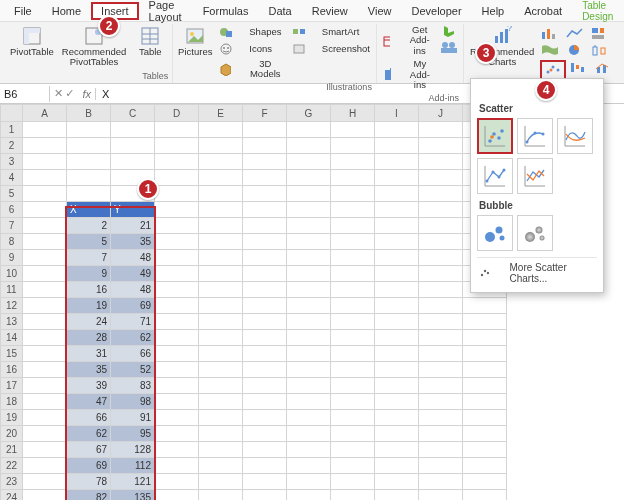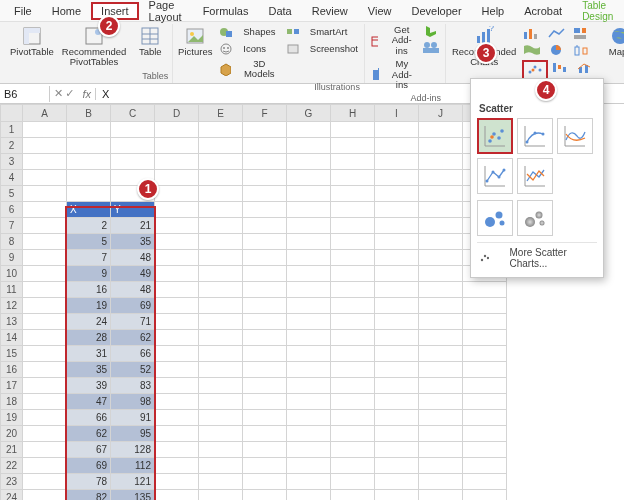--- a/index.html
+++ b/index.html
@@ -80,21 +80,21 @@
     cursor: default;
   }
   .rbtn .icon {
     width: 20px;
     height: 20px;
     margin-bottom: 1px;
   }
   .rbtn.small {
     flex-direction: row;
     min-width: 0;
-    gap: 10px;
+    gap: 16px;
     padding: 1px 2px;
   }
   .rbtn.small .icon { width: 14px; height: 14px; margin: 0; }
   .stack { display: flex; flex-direction: column; gap: 1px; }
   .scatter-btn {
     border: 2px solid #c0272d;
     padding: 0 2px;
   }
   
   .fbar {
@@ -850,20 +850,21 @@
     </div>
     <div class="chart-opt">
       <svg width="28" height="28">
           <line x1="4" y1="4" x2="4" y2="24" stroke="#999"></line>
           <line x1="4" y1="24" x2="24" y2="24" stroke="#999"></line>
           <polyline points="6,19 12,10 18,15 23,8" fill="none" stroke="#5b8fd6" stroke-width="1.3"></polyline>
           <polyline points="6,12 12,18 18,9 23,14" fill="none" stroke="#ed7d31" stroke-width="1.3"></polyline>
         </svg>
     </div>
   </div>
+  <div class="sect-title">Bubble</div>
   <div class="chart-grid">
     <div class="chart-opt">
       <svg width="28" height="28">
           <circle cx="9" cy="18" r="5" fill="#5b8fd6"></circle>
           <circle cx="18" cy="11" r="3.5" fill="#5b8fd6"></circle>
           <circle cx="21" cy="19" r="2.5" fill="#5b8fd6"></circle>
         </svg>
     </div>
     <div class="chart-opt">
       <svg width="28" height="28">

